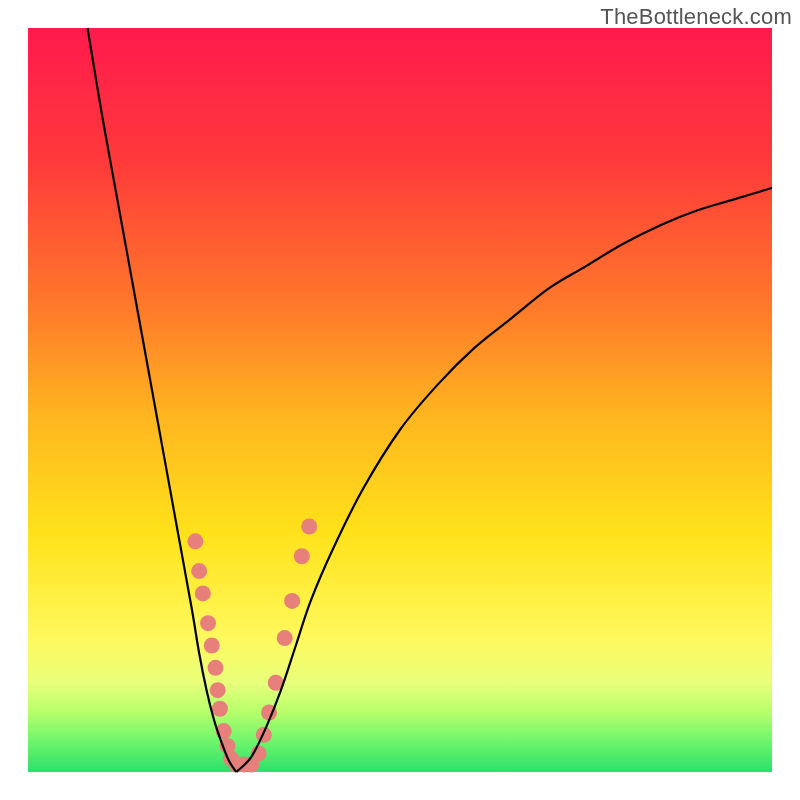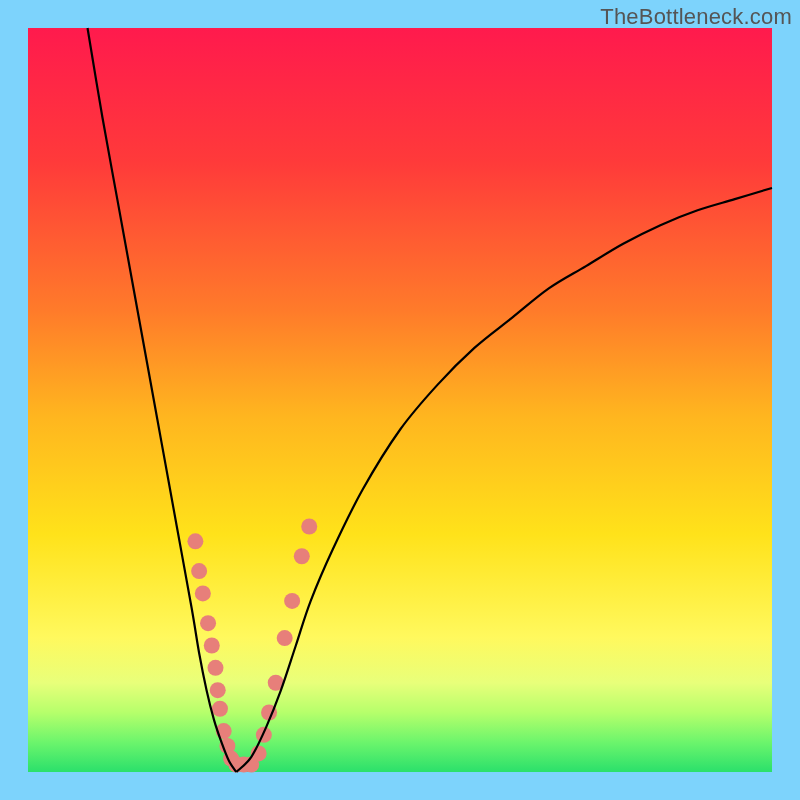--- a/index.html
+++ b/index.html
@@ -8,21 +8,21 @@
     width: 800px;
     height: 800px;
     overflow: hidden;
     background: #000;
     font-family: Arial, Helvetica, sans-serif;
   }
   .frame {
     position: relative;
     width: 800px;
     height: 800px;
-    background: #7dd3fc;
+    background: #ffffff;
   }
   .plot-area {
     position: absolute;
     left: 28px;
     top: 28px;
     width: 744px;
     height: 744px;
     background: linear-gradient(
       to bottom,
       #ff1a4d 0%,

